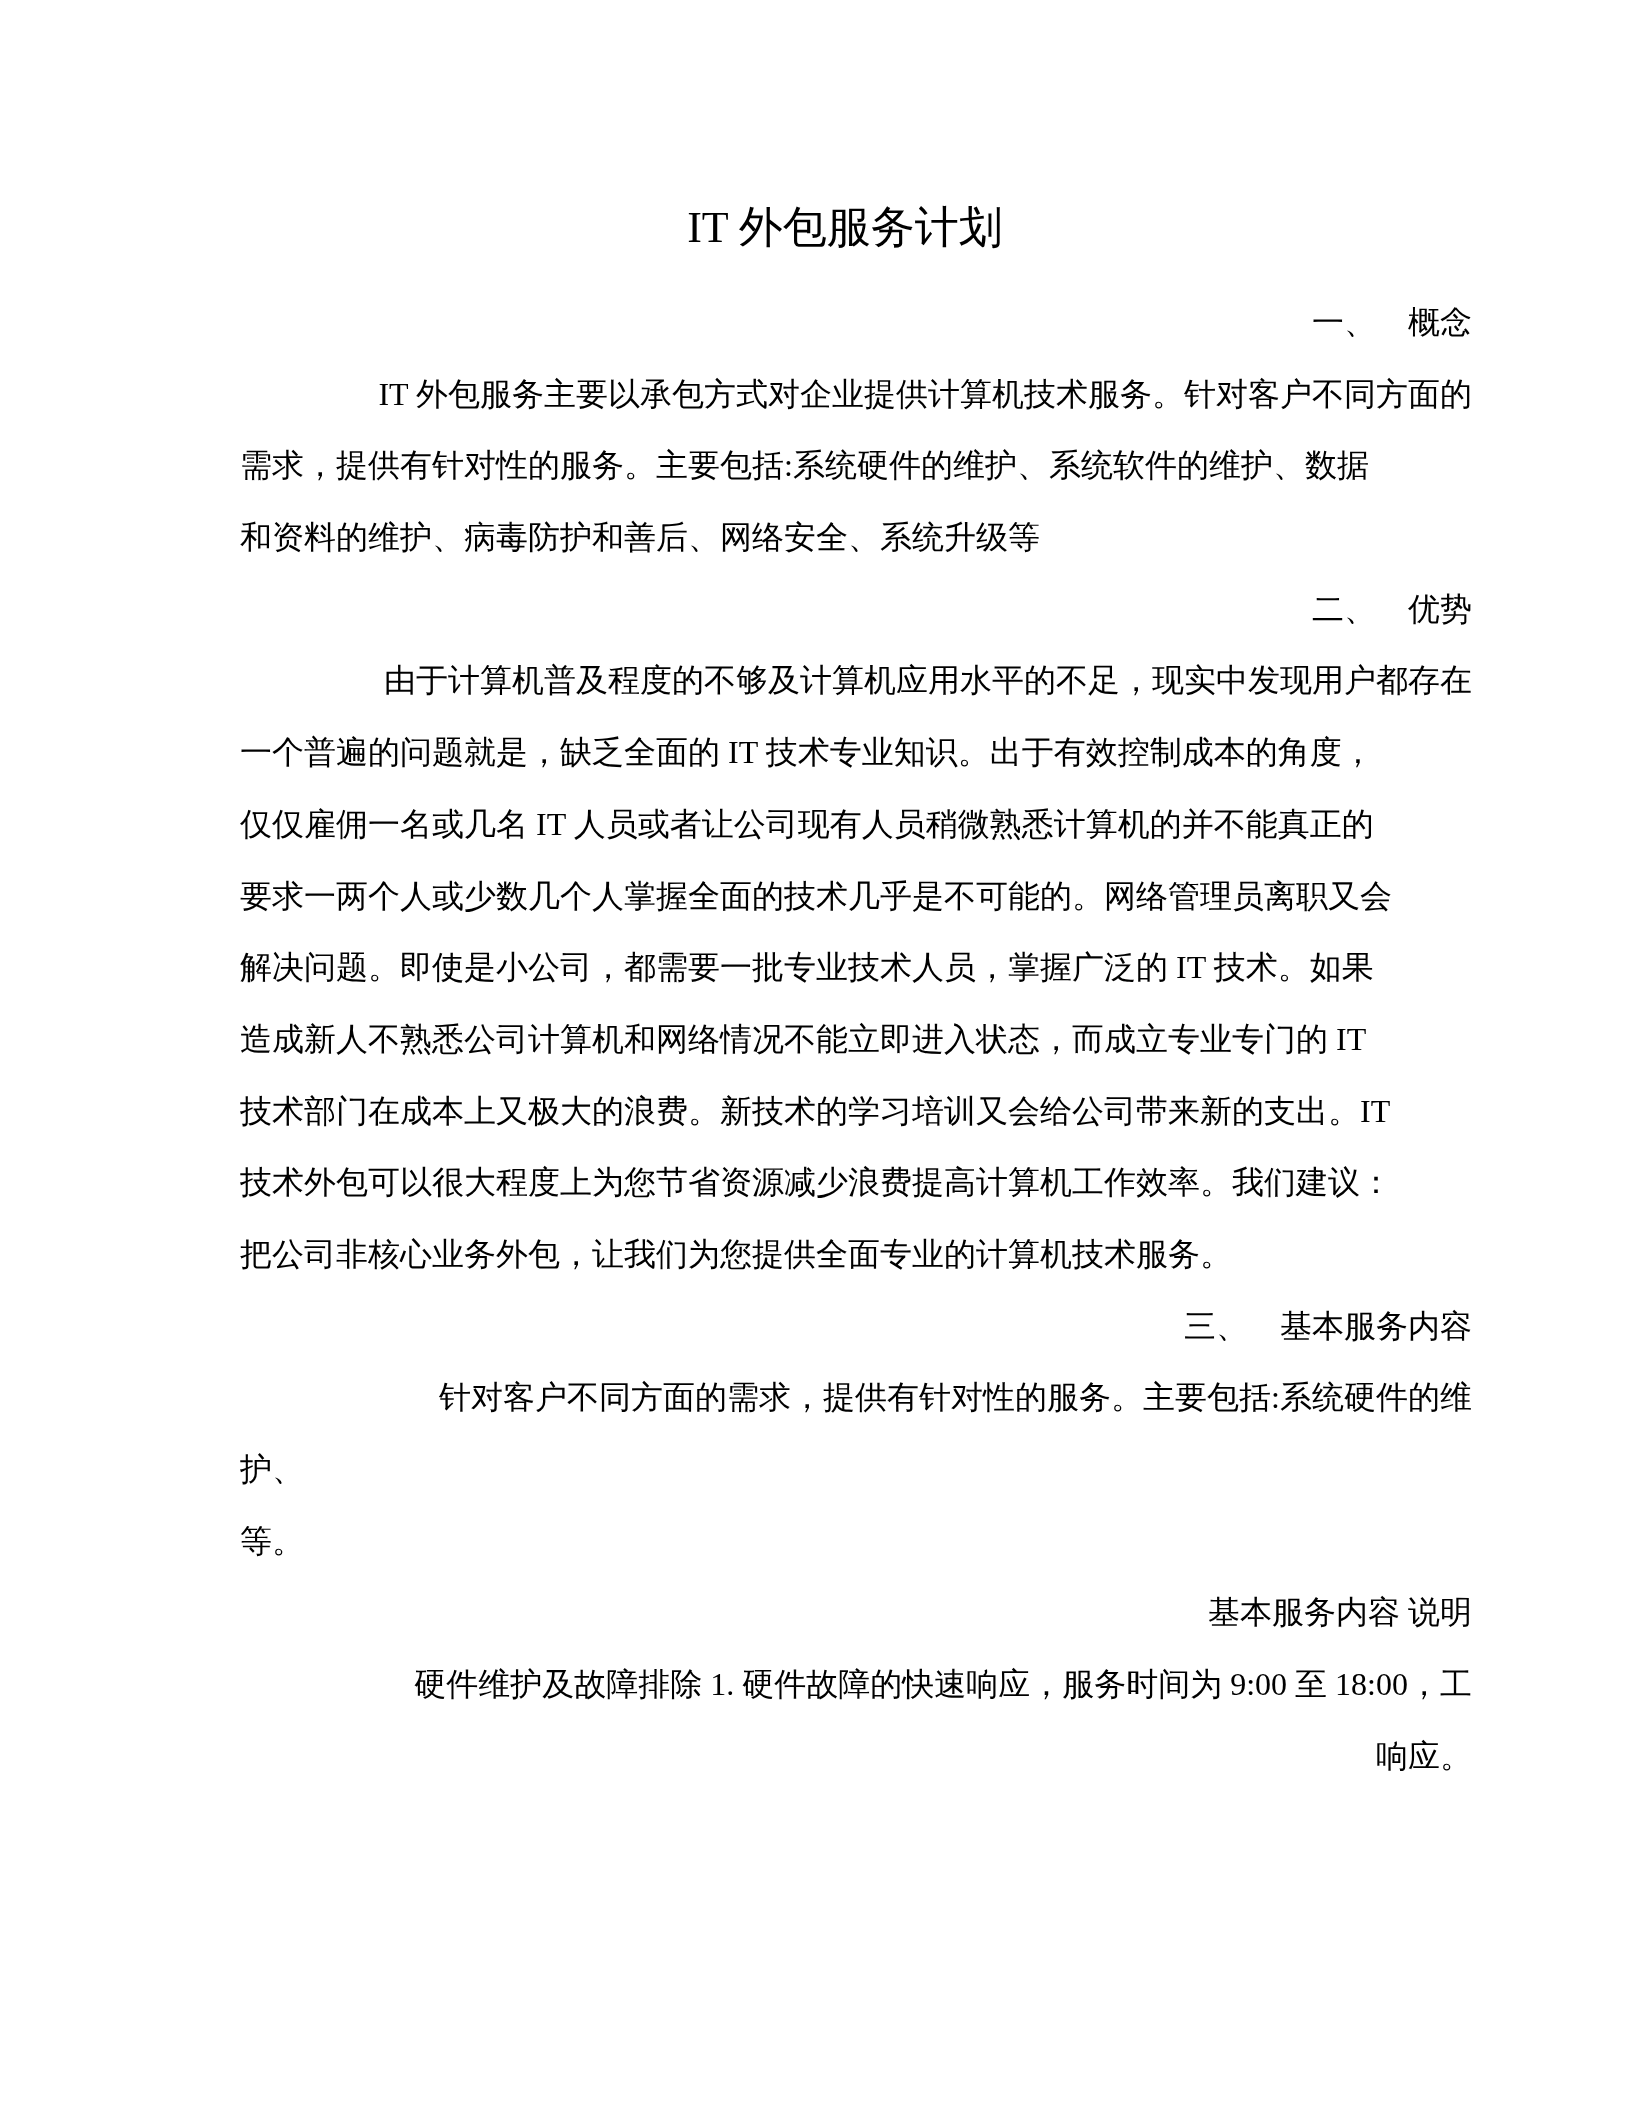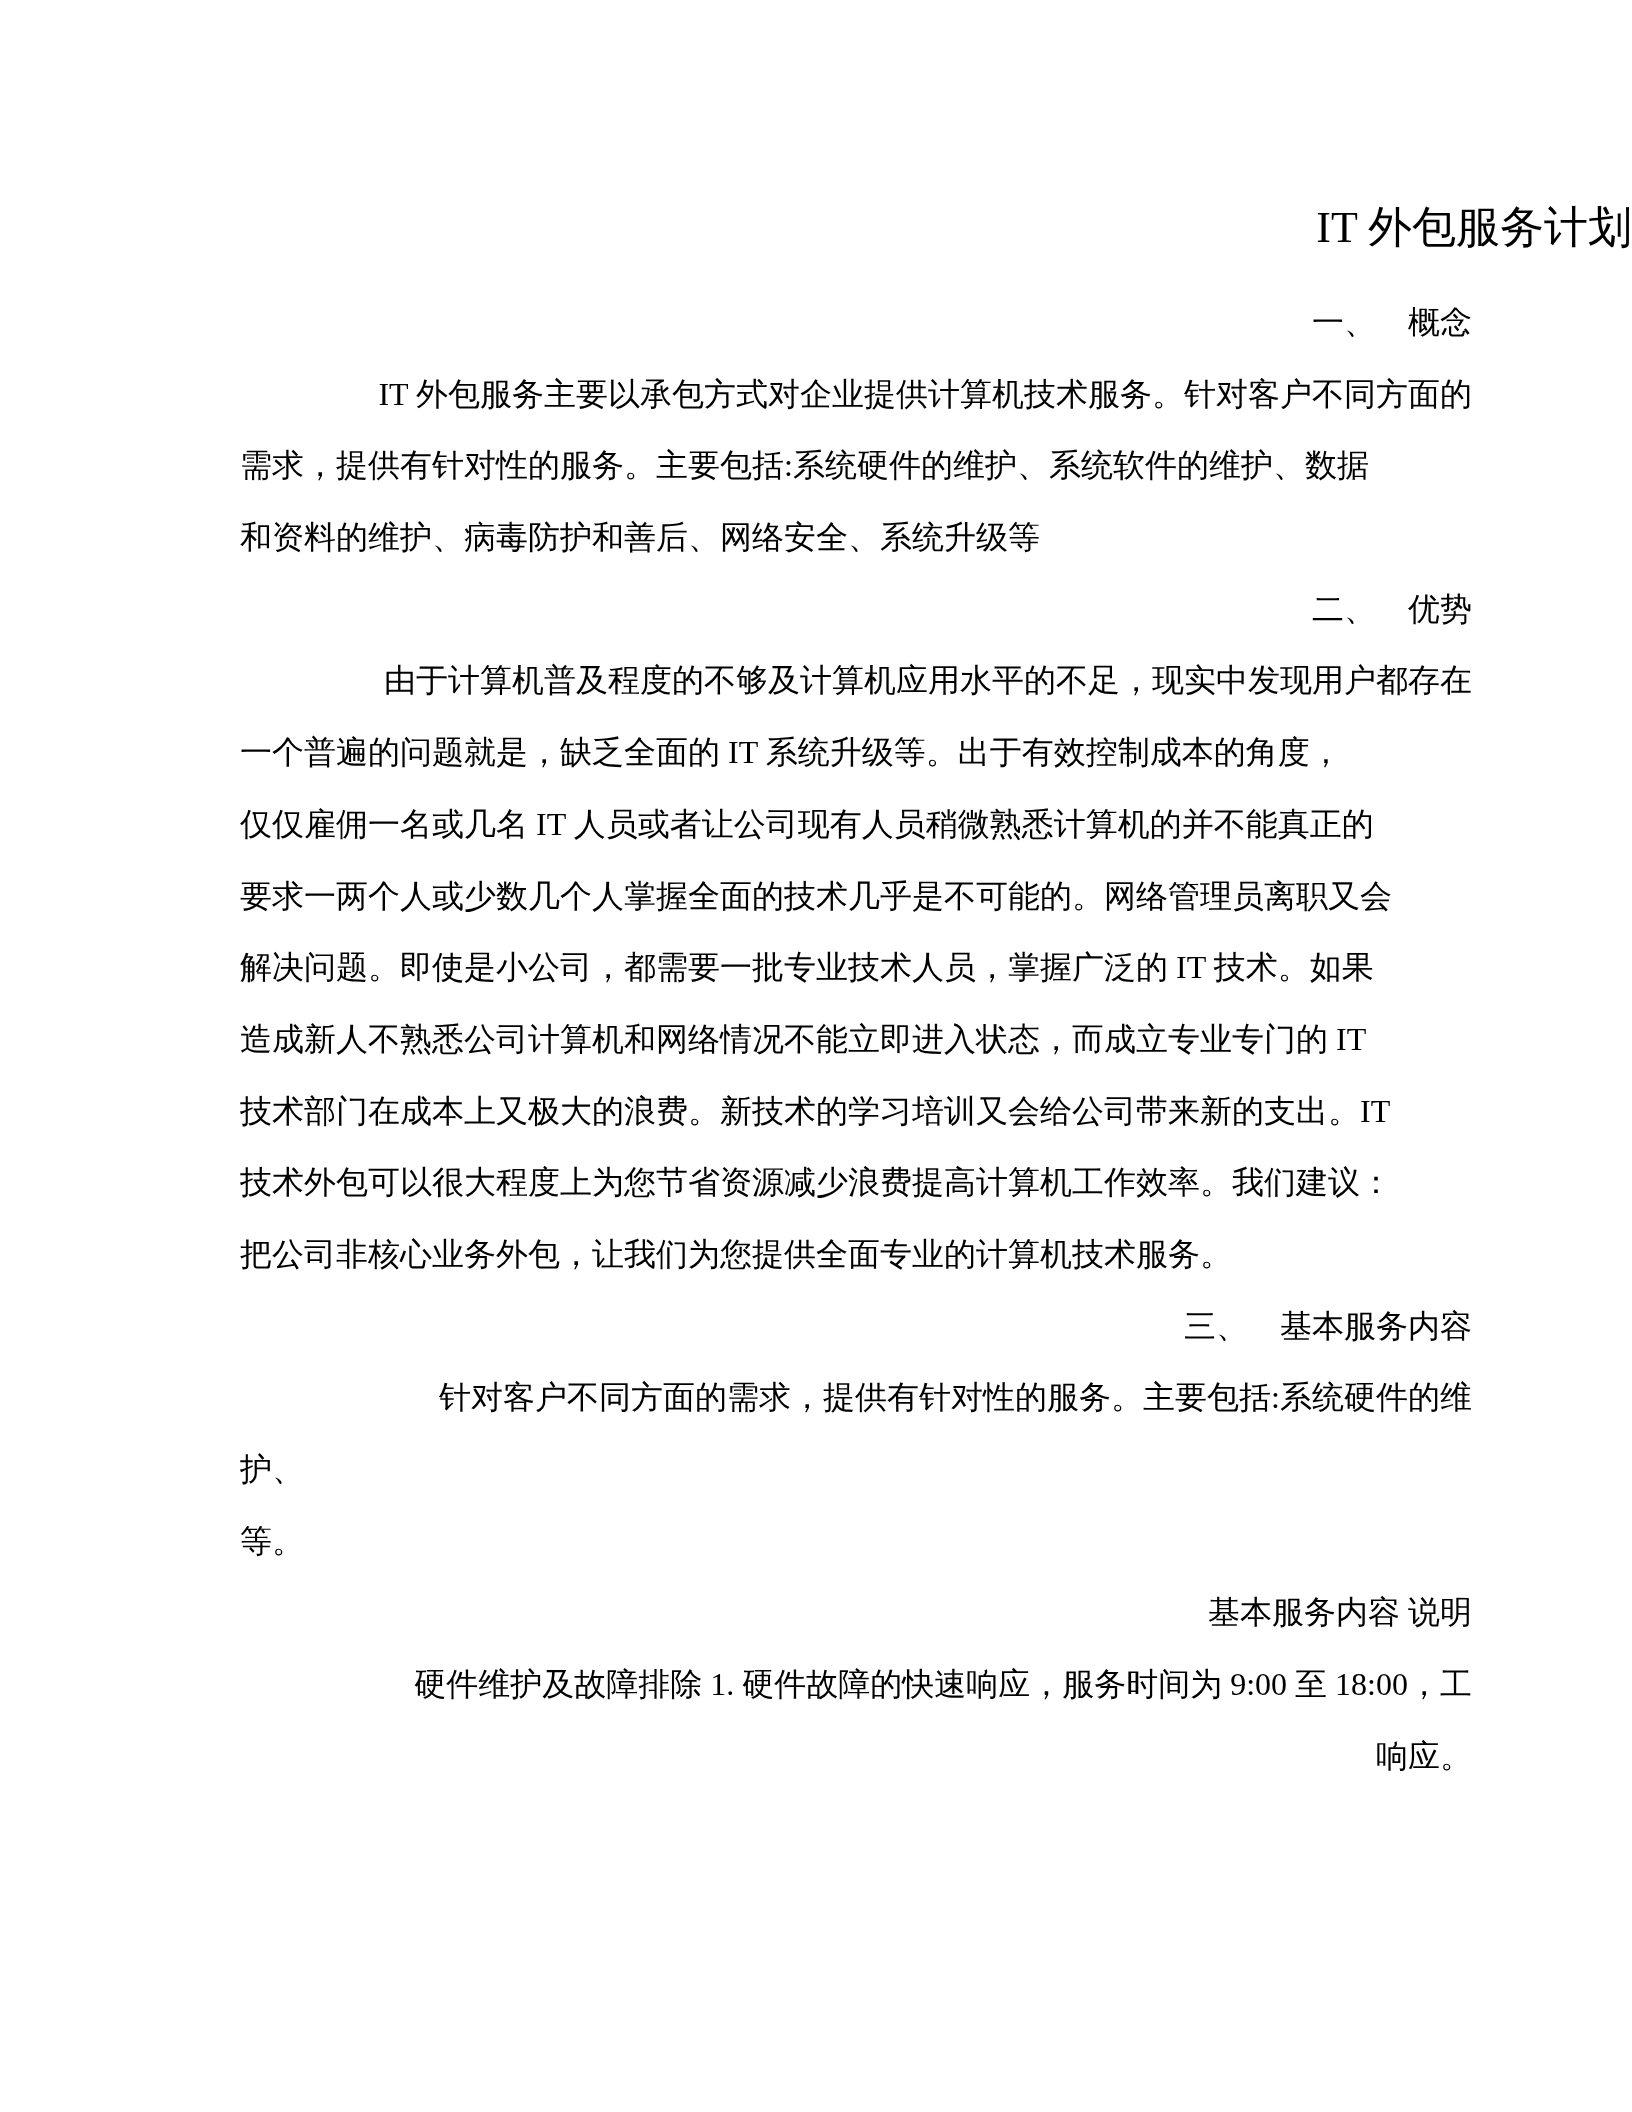--- a/index.html
+++ b/index.html
@@ -16,21 +16,21 @@
     font-family: "Liberation Serif", "DejaVu Serif", serif;
     overflow: hidden;
   }
   .doc-title {
     position: absolute;
     top: 200px;
     left: 0;
     width: 100%;
     padding-left: 58px;
     box-sizing: border-box;
-    text-align: right;
+    text-align: center;
     font-size: 44px;
     line-height: 56px;
     white-space: pre;
   }
   .content {
     position: absolute;
     top: 287px;
     left: 240px;
     right: 160px;
   }
@@ -50,21 +50,21 @@
 
 <div class="page">
   <div class="doc-title">IT 外包服务计划</div>
   <div class="content">
     <div class="line indent">一、　概念</div>
     <div class="line indent">IT 外包服务主要以承包方式对企业提供计算机技术服务。针对客户不同方面的</div>
     <div class="line">需求，提供有针对性的服务。主要包括:系统硬件的维护、系统软件的维护、数据</div>
     <div class="line">和资料的维护、病毒防护和善后、网络安全、系统升级等</div>
     <div class="line indent">二、　优势</div>
     <div class="line indent">由于计算机普及程度的不够及计算机应用水平的不足，现实中发现用户都存在</div>
-    <div class="line">一个普遍的问题就是，缺乏全面的 IT 系统升级等。出于有效控制成本的角度，</div>
+    <div class="line">一个普遍的问题就是，缺乏全面的 IT 技术专业知识。出于有效控制成本的角度，</div>
     <div class="line">仅仅雇佣一名或几名 IT 人员或者让公司现有人员稍微熟悉计算机的并不能真正的</div>
     <div class="line">要求一两个人或少数几个人掌握全面的技术几乎是不可能的。网络管理员离职又会</div>
     <div class="line">解决问题。即使是小公司，都需要一批专业技术人员，掌握广泛的 IT 技术。如果</div>
     <div class="line">造成新人不熟悉公司计算机和网络情况不能立即进入状态，而成立专业专门的 IT</div>
     <div class="line">技术部门在成本上又极大的浪费。新技术的学习培训又会给公司带来新的支出。IT</div>
     <div class="line">技术外包可以很大程度上为您节省资源减少浪费提高计算机工作效率。我们建议：</div>
     <div class="line">把公司非核心业务外包，让我们为您提供全面专业的计算机技术服务。</div>
     <div class="line indent">三、　基本服务内容</div>
     <div class="line indent">针对客户不同方面的需求，提供有针对性的服务。主要包括:系统硬件的维</div>
     <div class="line">护、</div>

